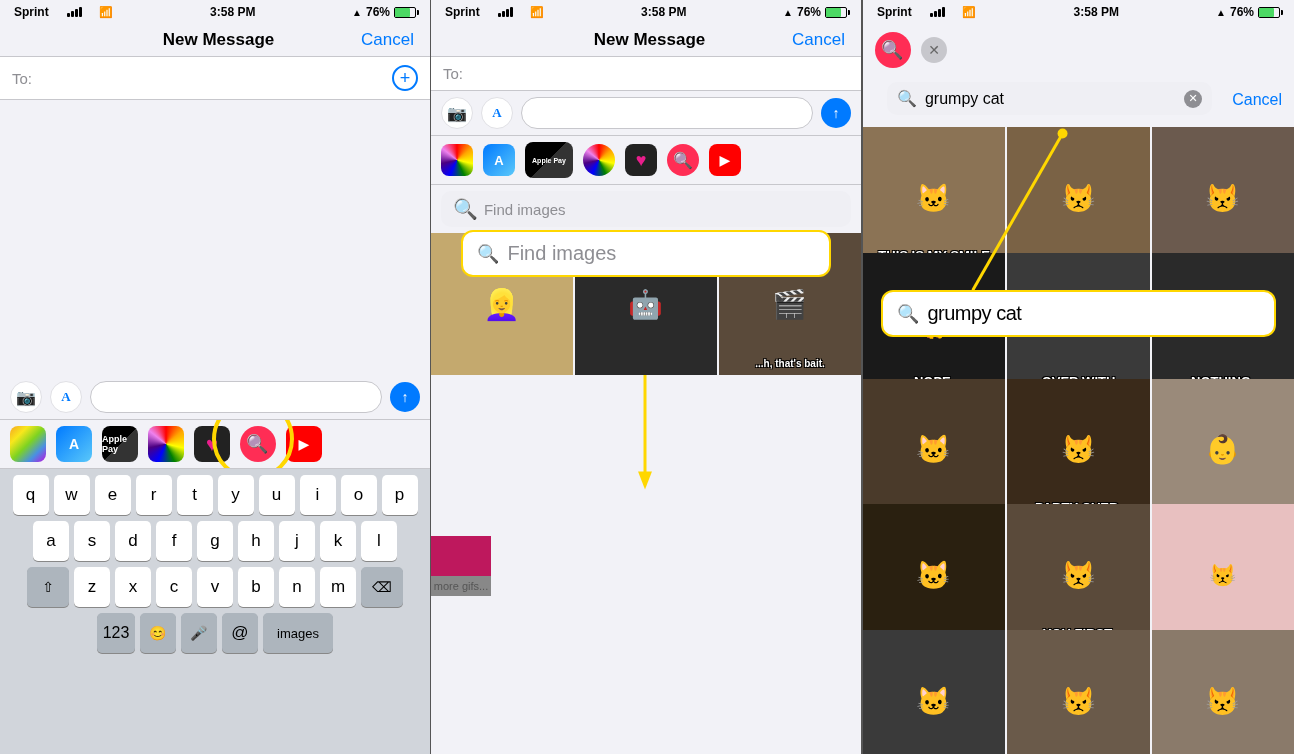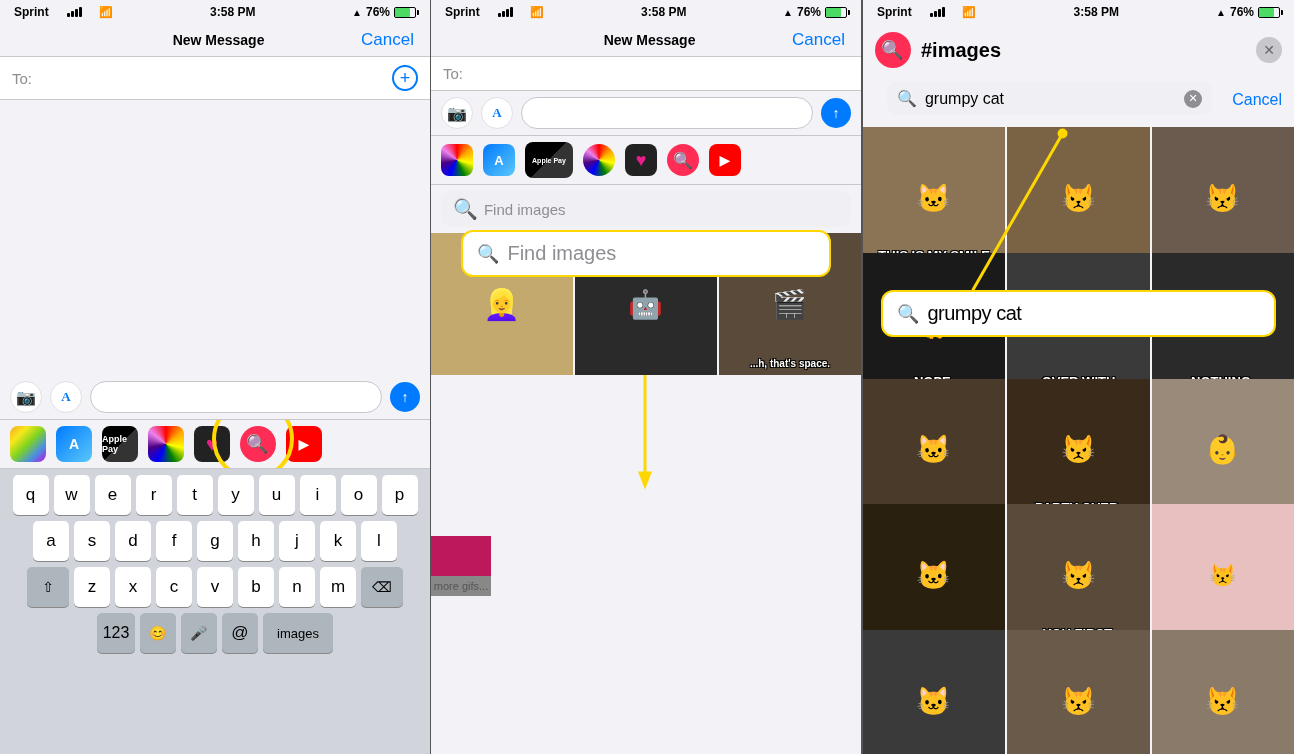--- a/index.html
+++ b/index.html
@@ -52,21 +52,21 @@
 
     
     .msg-header {
       display: flex;
       justify-content: space-between;
       align-items: center;
       padding: 8px 16px 6px;
       background: #f2f2f7;
     }
     .msg-title {
-      font-size: 14px;
+      font-size: 17px;
       font-weight: 600;
       color: #000;
     }
     .header-cancel {
       font-size: 17px;
       color: #007aff;
     }
 
     
     .to-field {
@@ -528,21 +528,21 @@
 
     <div class="gif-grid" style="flex:1;">
       <div class="gif-cell" style="background: linear-gradient(135deg, #c9a96e, #8b6914);">
         <div style="width:100%; height:100%; background:#c4a96e; display:flex; align-items:center; justify-content:center; color:#fff; font-size:30px;">👱‍♀️</div>
       </div>
       <div class="gif-cell" style="background: #444;">
         <div style="width:100%; height:100%; background:#2a2a2a; display:flex; align-items:center; justify-content:center; color:#888; font-size:28px;">🤖</div>
       </div>
       <div class="gif-cell" style="background: #555;">
         <div style="width:100%; height:100%; background:#5a4a3a; display:flex; align-items:center; justify-content:center; color:#ccc; font-size:28px;">🎬</div>
-        <div class="meme-text" style="position:absolute; bottom:4px; font-size:10px;">...h, that's space.</div>
+        <div class="meme-text" style="position:absolute; bottom:4px; font-size:10px;">...h, that's bait.</div>
       </div>
       <div class="gif-cell" style="background: #be185d; grid-column: span 3; max-height: 60px;">
         <div style="width:100%; background:#888; display:flex; align-items:center; justify-content:center; color:#555; font-size:11px; padding:4px 0;">more gifs...</div>
       </div>
     </div>
 
     <div style="position:absolute; top:230px; left:30px; right:30px; background:#fff; border:2.5px solid #ffd700; border-radius:12px; padding:10px 14px; display:flex; align-items:center; gap:8px; z-index:15;">
       <span style="font-size:18px; color:#8e8e93;">🔍</span>
       <span style="font-size:20px; color:#8e8e93;">Find images</span>
     </div>
@@ -573,21 +573,20 @@
         <span class="arrow-icon">▲</span>
         <span>76%</span>
         <div class="battery-icon">
           <div class="battery-fill"></div>
         </div>
       </div>
     </div>
 
     <div class="images-header">
       <div class="images-globe-icon">🔍</div>
-      <span class="images-title">#images</span>
       <div class="images-close-btn">✕</div>
     </div>
 
     <div class="search-bar-row">
       <div class="search-bar-p3" style="flex:1;">
         <span class="search-icon">🔍</span>
         <span class="search-text">grumpy cat</span>
         <div class="search-clear">✕</div>
       </div>
       <span class="search-cancel-btn">Cancel</span>

